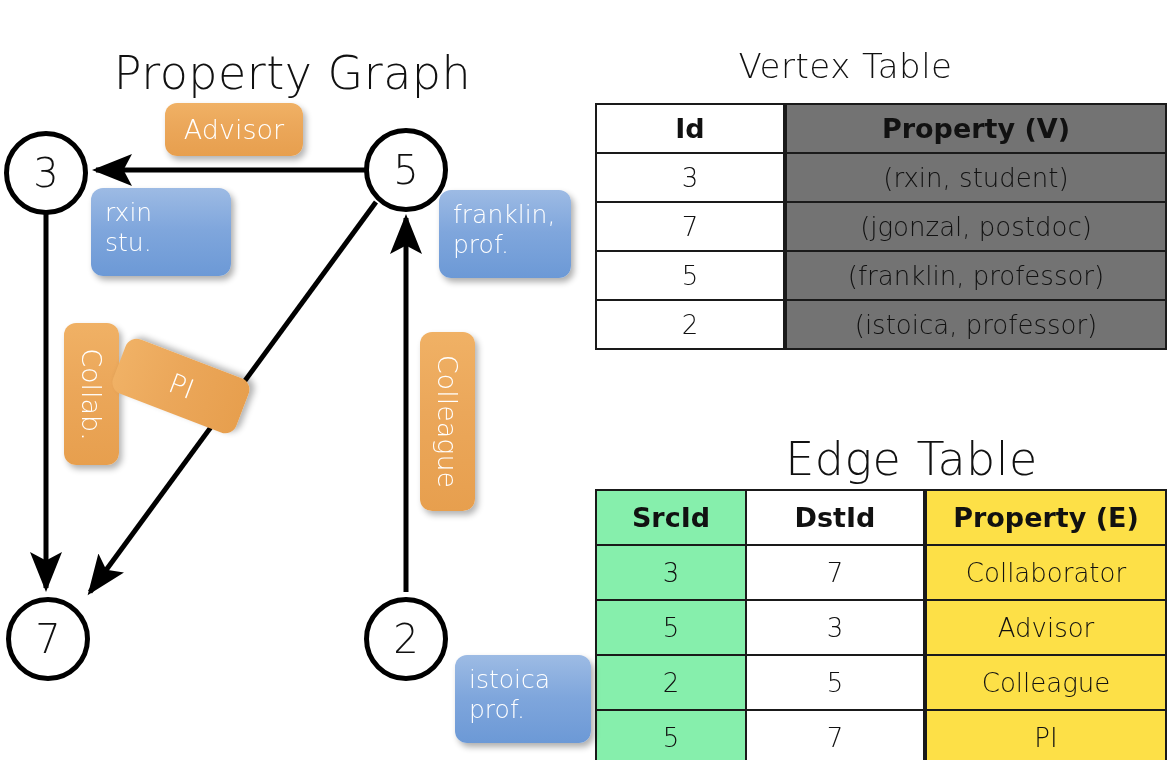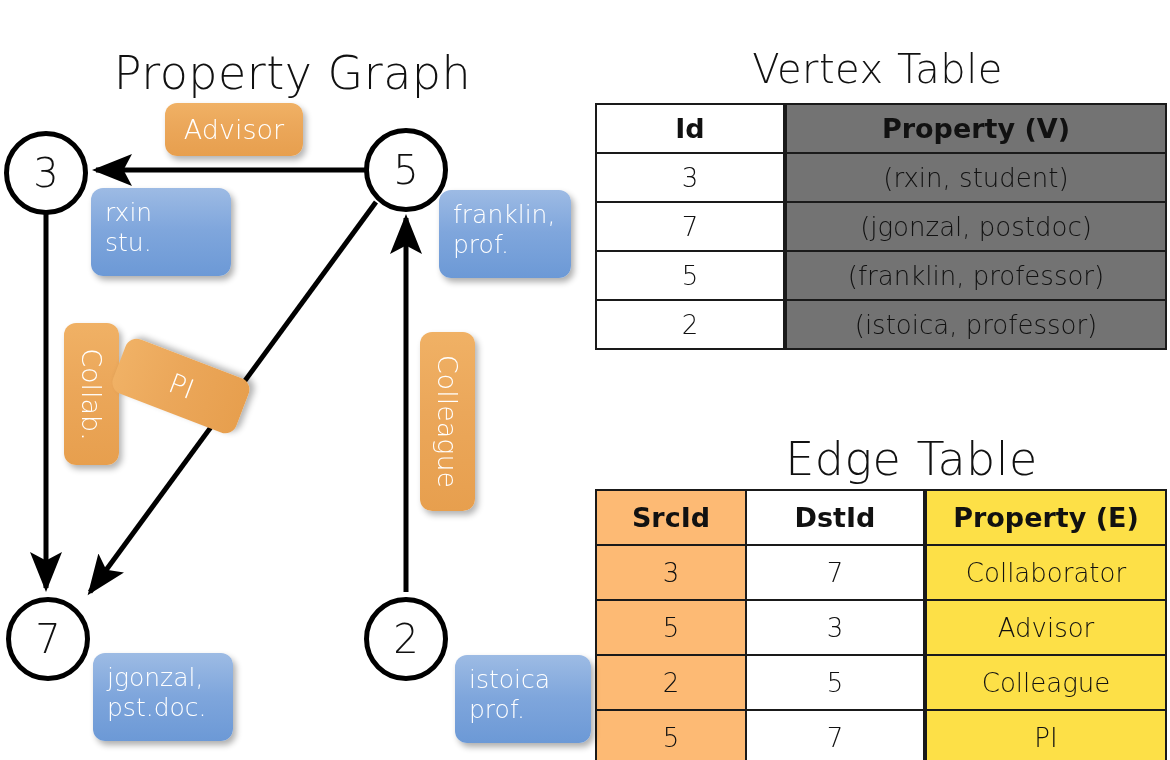--- a/index.html
+++ b/index.html
@@ -17,21 +17,21 @@
     position:absolute;
     font-family:"DejaVu Sans", sans-serif;
     font-weight:300;
     color:#111;
     letter-spacing:0.5px;
     white-space:nowrap;
     text-align:center;
     margin-top:32px;
   }
   #graph-title{left:0;top:14px;width:585px;font-size:46px;}
-  #vertex-title{left:585px;top:14px;width:585px;font-size:40px;}
+  #vertex-title{left:553px;top:14px;width:585px;font-size:34px;}
   #edge-title{left:619px;top:400px;width:585px;font-size:46px;}
 
   
   #graph-panel{position:absolute;left:0;top:0;width:585px;height:760px;}
   #graph-svg{position:absolute;left:0;top:0;}
 
   .node{
     position:absolute;
     border:5px solid #000;
     border-radius:50%;
@@ -97,21 +97,21 @@
   table.t th{font-weight:700;font-size:27px;}
   table.t td{font-size:26px;}
 
   #vertex-table{left:595px;top:103px;width:572px;}
   #vertex-table th,#vertex-table td{height:47px;}
   #vertex-table .c-id{width:186px;background:#ffffff;}
   #vertex-table .c-prop{background:#737373;border-left-width:4px;}
 
   #edge-table{left:595px;top:489px;width:572px;}
   #edge-table th,#edge-table td{height:53px;}
-  #edge-table .c-src{width:148px;background:#fdba74;}
+  #edge-table .c-src{width:148px;background:#86efac;}
   #edge-table .c-dst{width:176px;background:#ffffff;}
   #edge-table .c-eprop{background:#fde047;border-left-width:4px;}
 </style>
 </head>
 <body>
 
 <div class="stage">
 
   <div class="title" id="graph-title">Property Graph</div>
   <div class="title" id="vertex-title">Vertex Table</div>
@@ -149,24 +149,20 @@
     </div>
 
     <div class="vbox" style="left:60px;top:188px;width:140px;height:88px;">
       <div>rxin</div>
       <div>stu.</div>
     </div>
     <div class="vbox" style="left:408px;top:190px;width:132px;height:88px;">
       <div>franklin,</div>
       <div>prof.</div>
     </div>
-    <div class="vbox" style="left:62px;top:653px;width:140px;height:88px;">
-      <div>jgonzal,</div>
-      <div>pst.doc.</div>
-    </div>
     <div class="vbox" style="left:424px;top:655px;width:136px;height:88px;">
       <div>istoica</div>
       <div>prof.</div>
     </div>
 
     <div class="ebox" style="left:165px;top:103px;width:138px;height:53px;">
       <span class="lbl">Advisor</span>
     </div>
     <div class="ebox rot90" style="left:64px;top:323px;width:55px;height:142px;">
       <span class="lbl">Collab.</span>

